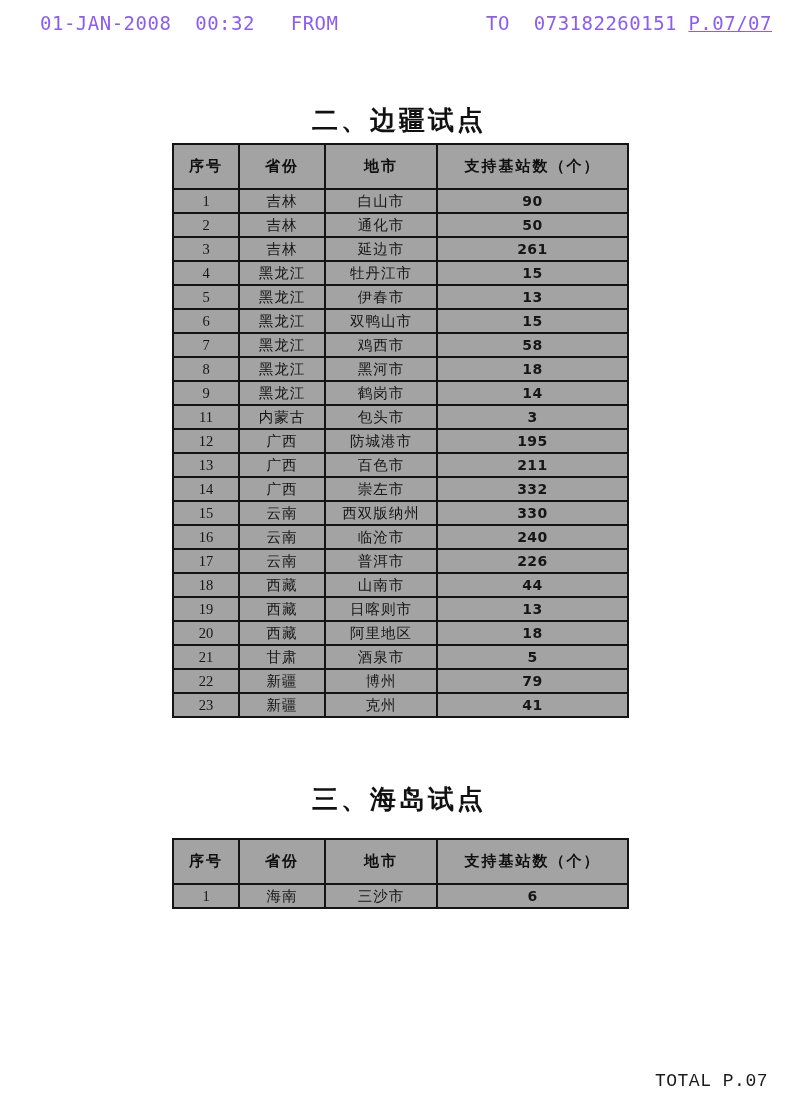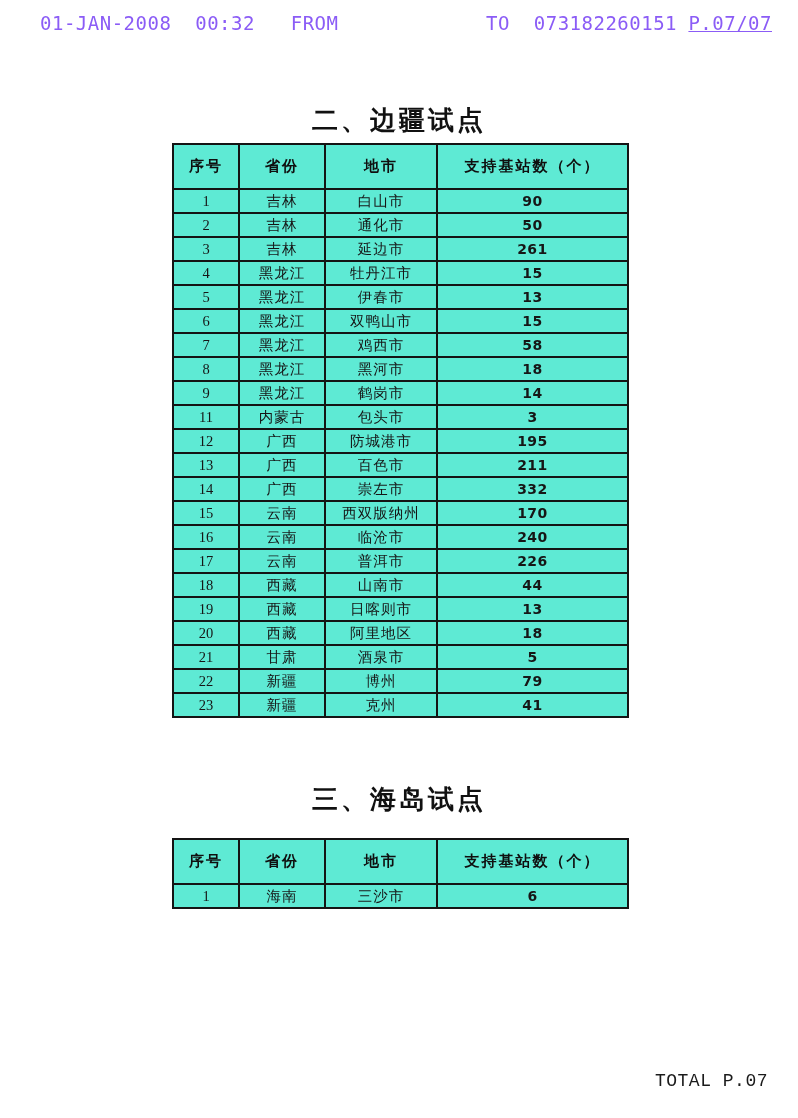--- a/index.html
+++ b/index.html
@@ -28,21 +28,21 @@
     color:#111;
   }
   #title-border { top:103px; }
   #title-island { top:782px; }
 
   table.doc-table {
     position:absolute; left:172px;
     border-collapse:collapse;
     table-layout:fixed;
     width:455px;
-    background:#5eead4;
+    background:#a3a3a3;
   }
   #table-border { top:143px; }
   #table-island { top:838px; }
 
   table.doc-table th, table.doc-table td {
     border:2px solid #141414;
     text-align:center; vertical-align:middle;
     overflow:hidden; white-space:nowrap;
     padding:0;
   }
@@ -172,21 +172,21 @@
       <tr>
         <td class="col0">14</td>
         <td class="col1">广西</td>
         <td class="col2">崇左市</td>
         <td class="col3">332</td>
       </tr>
       <tr>
         <td class="col0">15</td>
         <td class="col1">云南</td>
         <td class="col2">西双版纳州</td>
-        <td class="col3">170</td>
+        <td class="col3">330</td>
       </tr>
       <tr>
         <td class="col0">16</td>
         <td class="col1">云南</td>
         <td class="col2">临沧市</td>
         <td class="col3">240</td>
       </tr>
       <tr>
         <td class="col0">17</td>
         <td class="col1">云南</td>

